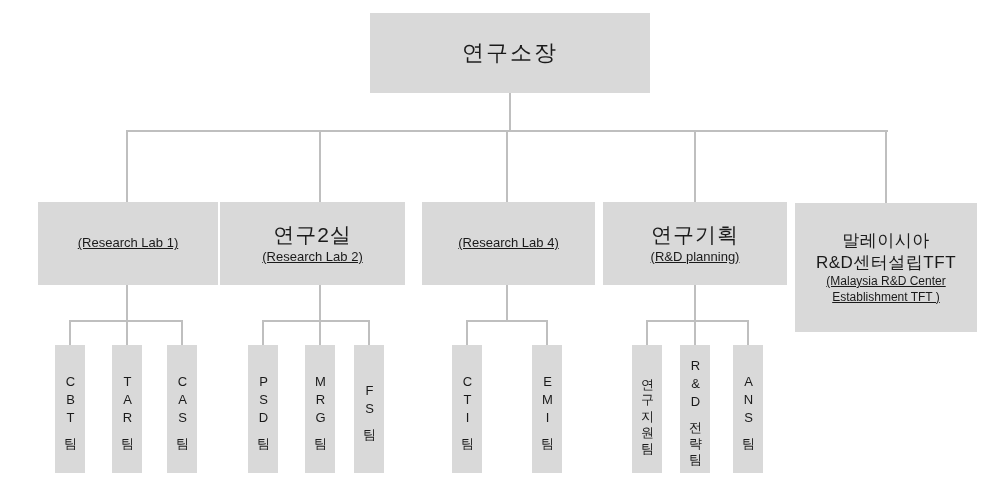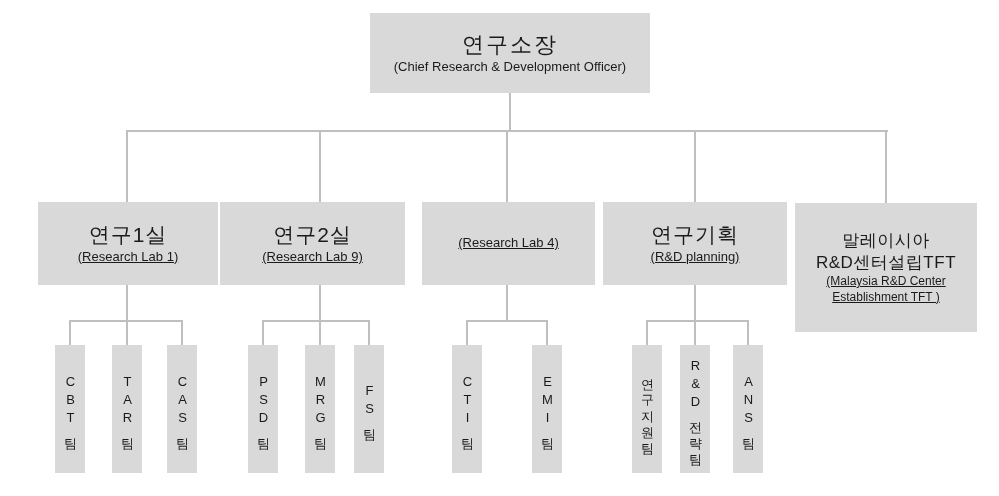--- a/index.html
+++ b/index.html
@@ -122,30 +122,28 @@
   <div class="line c-tdrop c-t-g3b"></div>
 
   <div class="line c-stub c-stub-g4"></div>
   <div class="line c-g-h c-h-g4"></div>
   <div class="line c-tdrop c-t-g4a"></div>
   <div class="line c-tdrop c-t-g4b"></div>
   <div class="line c-tdrop c-t-g4c"></div>
 
   <div class="box root-box">
     <div class="title">연구소장</div>
-    <div class="subtitle">(Chief Research &amp; Development Officer)</div>
   </div>
 
   <div class="box dept-box dept-1">
-    <div class="title">연구1실</div>
     <div class="subtitle">(Research Lab 1)</div>
   </div>
   <div class="box dept-box dept-2">
     <div class="title">연구2실</div>
-    <div class="subtitle">(Research Lab 9)</div>
+    <div class="subtitle">(Research Lab 2)</div>
   </div>
   <div class="box dept-box dept-3">
     <div class="subtitle">(Research Lab 4)</div>
   </div>
   <div class="box dept-box dept-5">
     <div class="title">말레이시아</div>
     <div class="title">R&amp;D센터설립TFT</div>
     <div class="subtitle">(Malaysia R&amp;D Center</div>
     <div class="subtitle">Establishment TFT )</div>
   </div>

